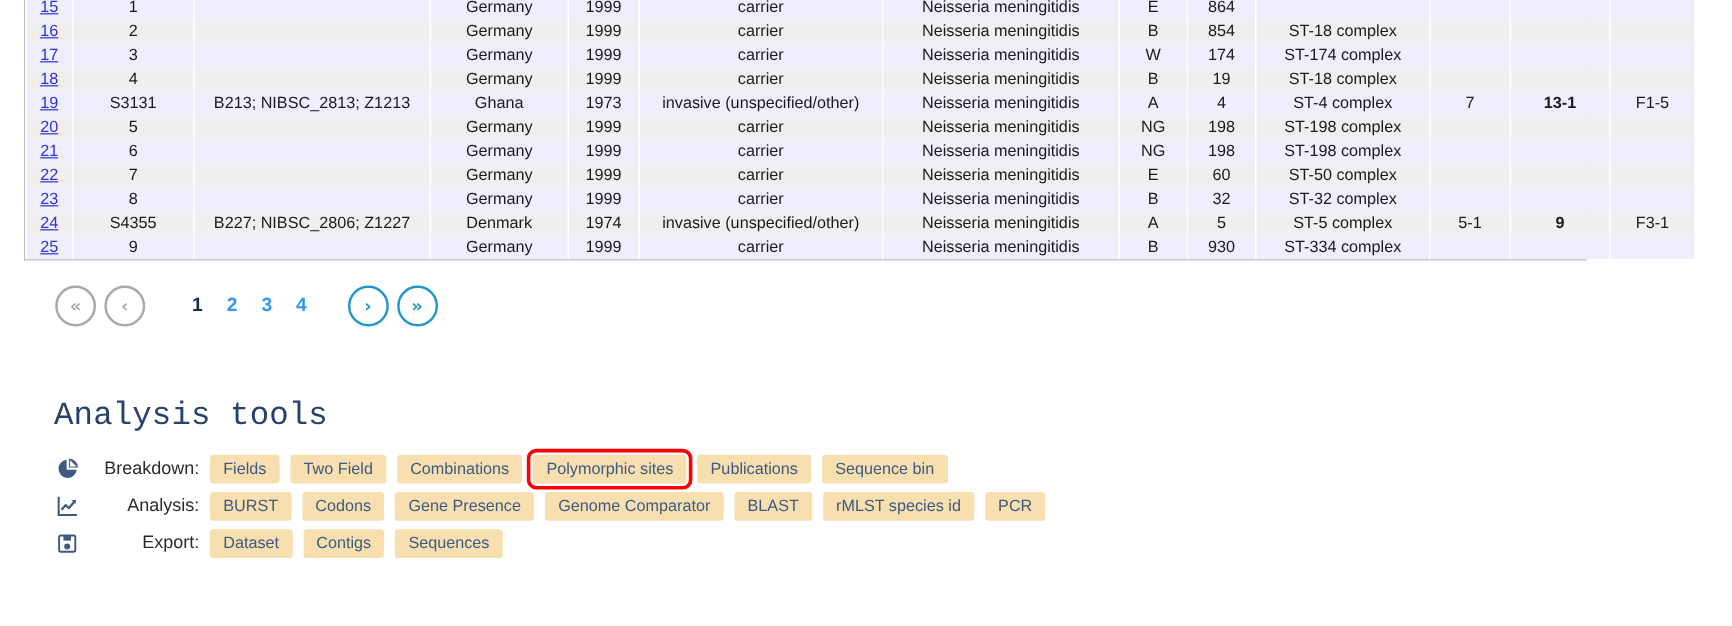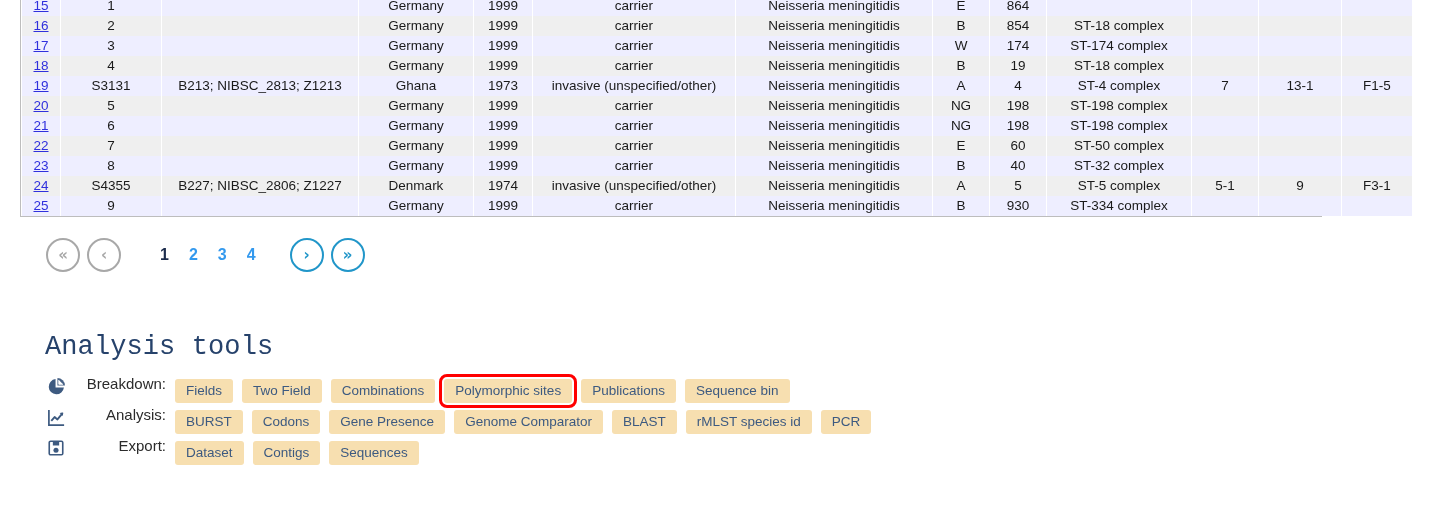--- a/index.html
+++ b/index.html
@@ -64,21 +64,21 @@
   .c1  { width: 94px;  }
   .c2  { width: 190px; }
   .c3  { width: 108px; }
   .c4  { width: 52px;  }
   .c5  { width: 196px; }
   .c6  { width: 190px; }
   .c7  { width: 50px;  }
   .c8  { width: 50px;  }
   .c9  { width: 138px; }
   .c10 { width: 60px;  }
-  .c11 { width: 76px;  }
+  .c11 { width: 76px; font-weight: bold;  }
   .c12 { width: 64px;  }
 
   
   .pager {
     position: absolute;
     left: 46px;
     top: 238px;
     display: flex;
     align-items: center;
   }
@@ -136,20 +136,21 @@
     letter-spacing: 0.1px;
   }
   .tool-rows {
     position: absolute;
     left: 45px;
     top: 375px;
     width: 1300px;
   }
   .tool-row {
     display: flex;
+    align-items: center;
     height: 31px;
     margin-bottom: 0px;
   }
   .tool-icon {
     width: 22px;
     height: 22px;
     display: flex;
     align-items: center;
     justify-content: center;
     color: #3d5a80;
@@ -322,21 +323,21 @@
           </tr>
           <tr class="odd">
             <td class="c0 idx">23</td>
             <td class="c1">8</td>
             <td class="c2"></td>
             <td class="c3">Germany</td>
             <td class="c4">1999</td>
             <td class="c5">carrier</td>
             <td class="c6">Neisseria meningitidis</td>
             <td class="c7">B</td>
-            <td class="c8">40</td>
+            <td class="c8">32</td>
             <td class="c9">ST-32 complex</td>
             <td class="c10"></td>
             <td class="c11"></td>
             <td class="c12"></td>
           </tr>
           <tr class="even">
             <td class="c0 idx">24</td>
             <td class="c1">S4355</td>
             <td class="c2">B227; NIBSC_2806; Z1227</td>
             <td class="c3">Denmark</td>

